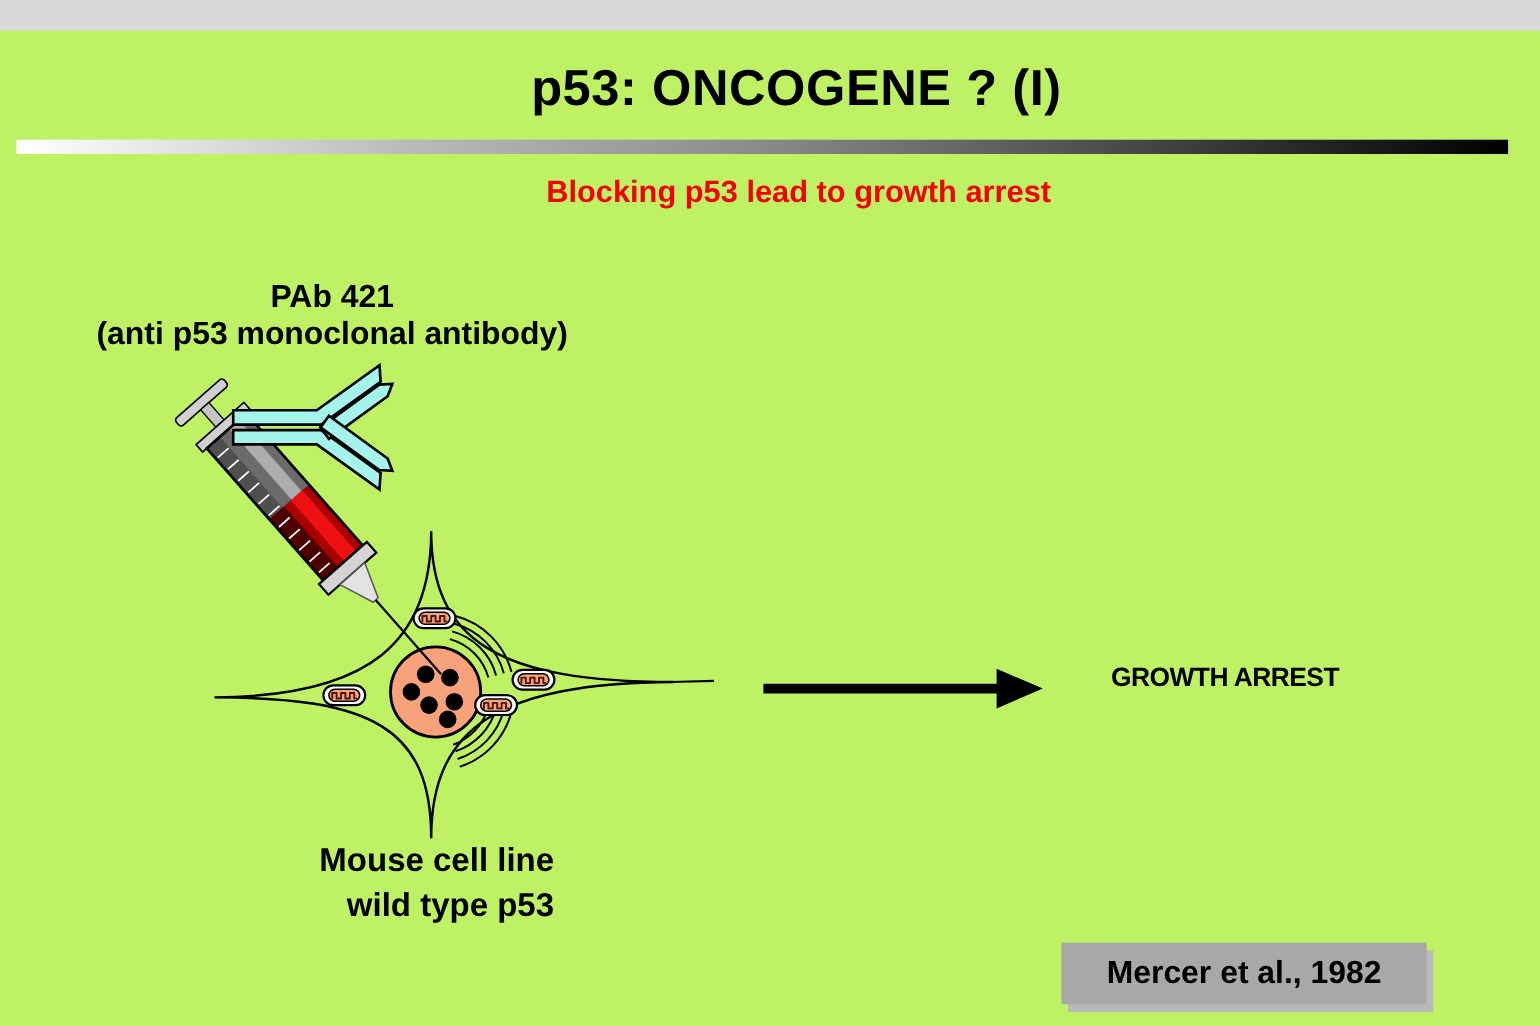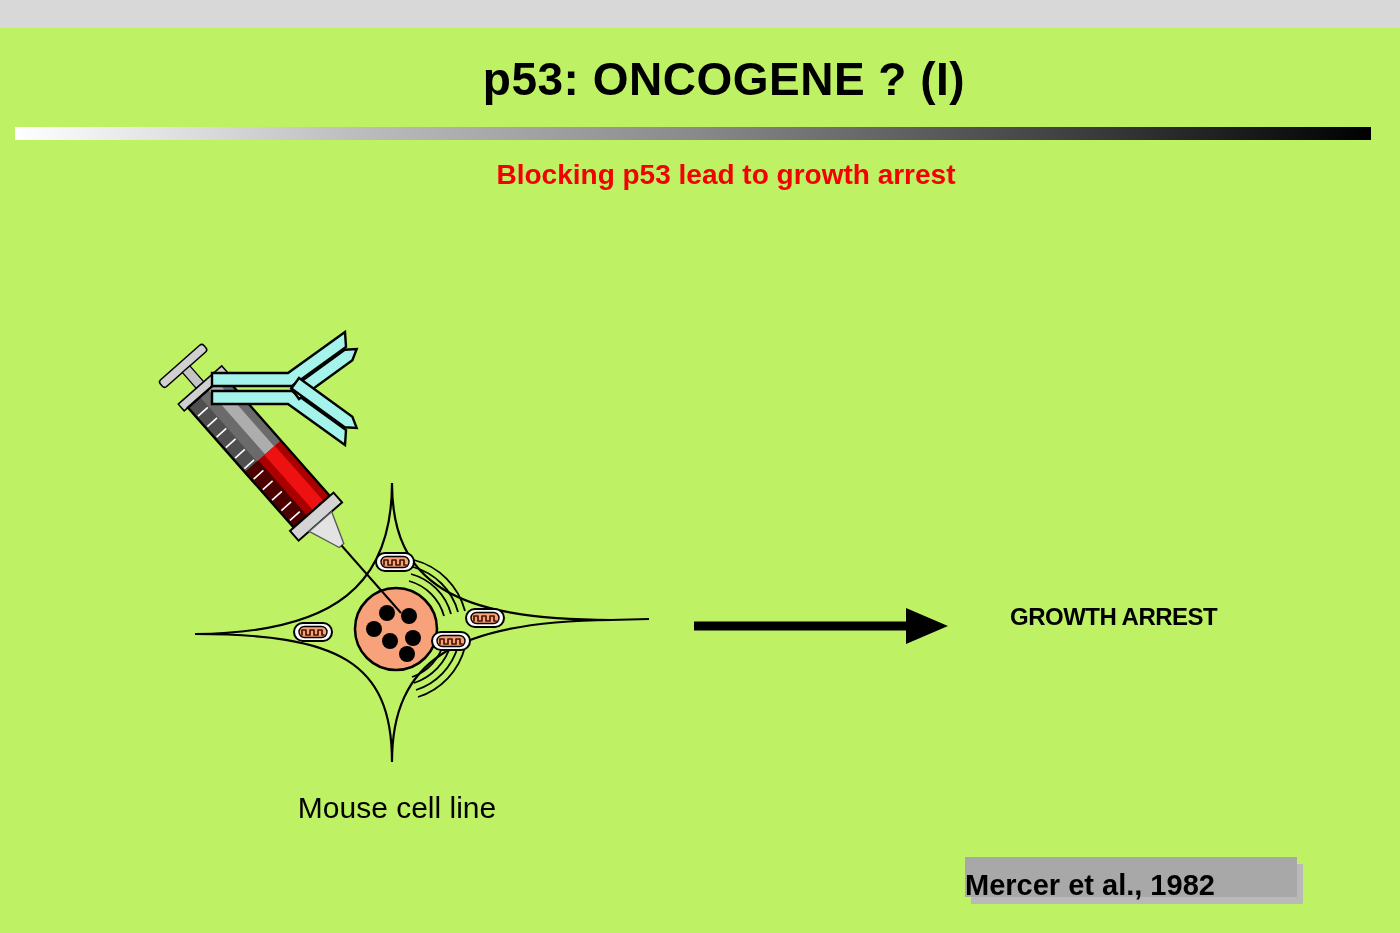--- a/index.html
+++ b/index.html
@@ -22,42 +22,46 @@
   .pab-label{
     position:absolute;top:225px;left:302px;transform:translateX(-50%);
     text-align:center;font-size:29px;font-weight:bold;color:#000;line-height:34px;white-space:nowrap;
   }
   .illustration{position:absolute;left:0;top:0;width:1400px;height:933px;}
   .growth-arrest{
     position:absolute;top:575px;left:1010px;
     font-size:24px;font-weight:bold;color:#000;letter-spacing:-.5px;white-space:nowrap;
   }
   .cell-labels{
-    position:absolute;top:760px;left:397px;transform:translateX(-50%);
-    text-align:right;font-size:30px;font-weight:normal;color:#000;line-height:39px;white-space:nowrap;
+    position:absolute;top:735px;left:397px;transform:translateX(-50%);
+    text-align:right;font-size:30px;font-weight:bold;color:#000;line-height:39px;white-space:nowrap;
   }
   .cell-labels .line3{display:block;margin-top:2px;}
   .citation{
-    position:absolute;top:829px;left:965px;width:332px;height:40px;
+    position:absolute;top:829px;left:965px;width:332px;height:56px;
     background:#a8a8a8;box-shadow:6px 7px 0 #b9b9b9;
-    text-align:left;line-height:56px;font-size:29px;font-weight:bold;color:#000;white-space:nowrap;
+    text-align:center;line-height:56px;font-size:29px;font-weight:bold;color:#000;white-space:nowrap;
   }
   .block-line{display:block;}
 </style>
 </head>
 <body>
 
 <div class="slide">
 
   <div class="title">p53: ONCOGENE ? (I)</div>
 
   <div class="gradient-bar"></div>
 
   <div class="subtitle">Blocking p53 lead to growth arrest</div>
 
+  <div class="pab-label">
+    <span class="block-line">PAb 421</span>
+    <span class="block-line">(anti p53 monoclonal antibody)</span>
+  </div>
 
   <svg class="illustration" viewBox="0 0 1400 933" xmlns="http://www.w3.org/2000/svg">
 
     <g>
       <path d="M392,455 C392,555 454,592 612,592
                C454,593 392,633 392,734
                C392,633 337,606 195,606
                C337,605 392,555 392,455 Z" fill="none" stroke="#000" stroke-width="2.2"></path>
       <line x1="610" y1="592" x2="649" y2="591" stroke="#000" stroke-width="2"></line>
 
@@ -159,17 +163,18 @@
     <g>
       <line x1="694" y1="598" x2="912" y2="598" stroke="#000" stroke-width="9"></line>
       <polygon points="906,580 948,598 906,616" fill="#000"></polygon>
     </g>
   </svg>
 
   <div class="growth-arrest">GROWTH ARREST</div>
 
   <div class="cell-labels">
     <span class="block-line">Mouse cell line</span>
+    <span class="line3">wild type p53</span>
   </div>
 
   <div class="citation">Mercer et al., 1982</div>
 
 </div>
 
 </body></html>

